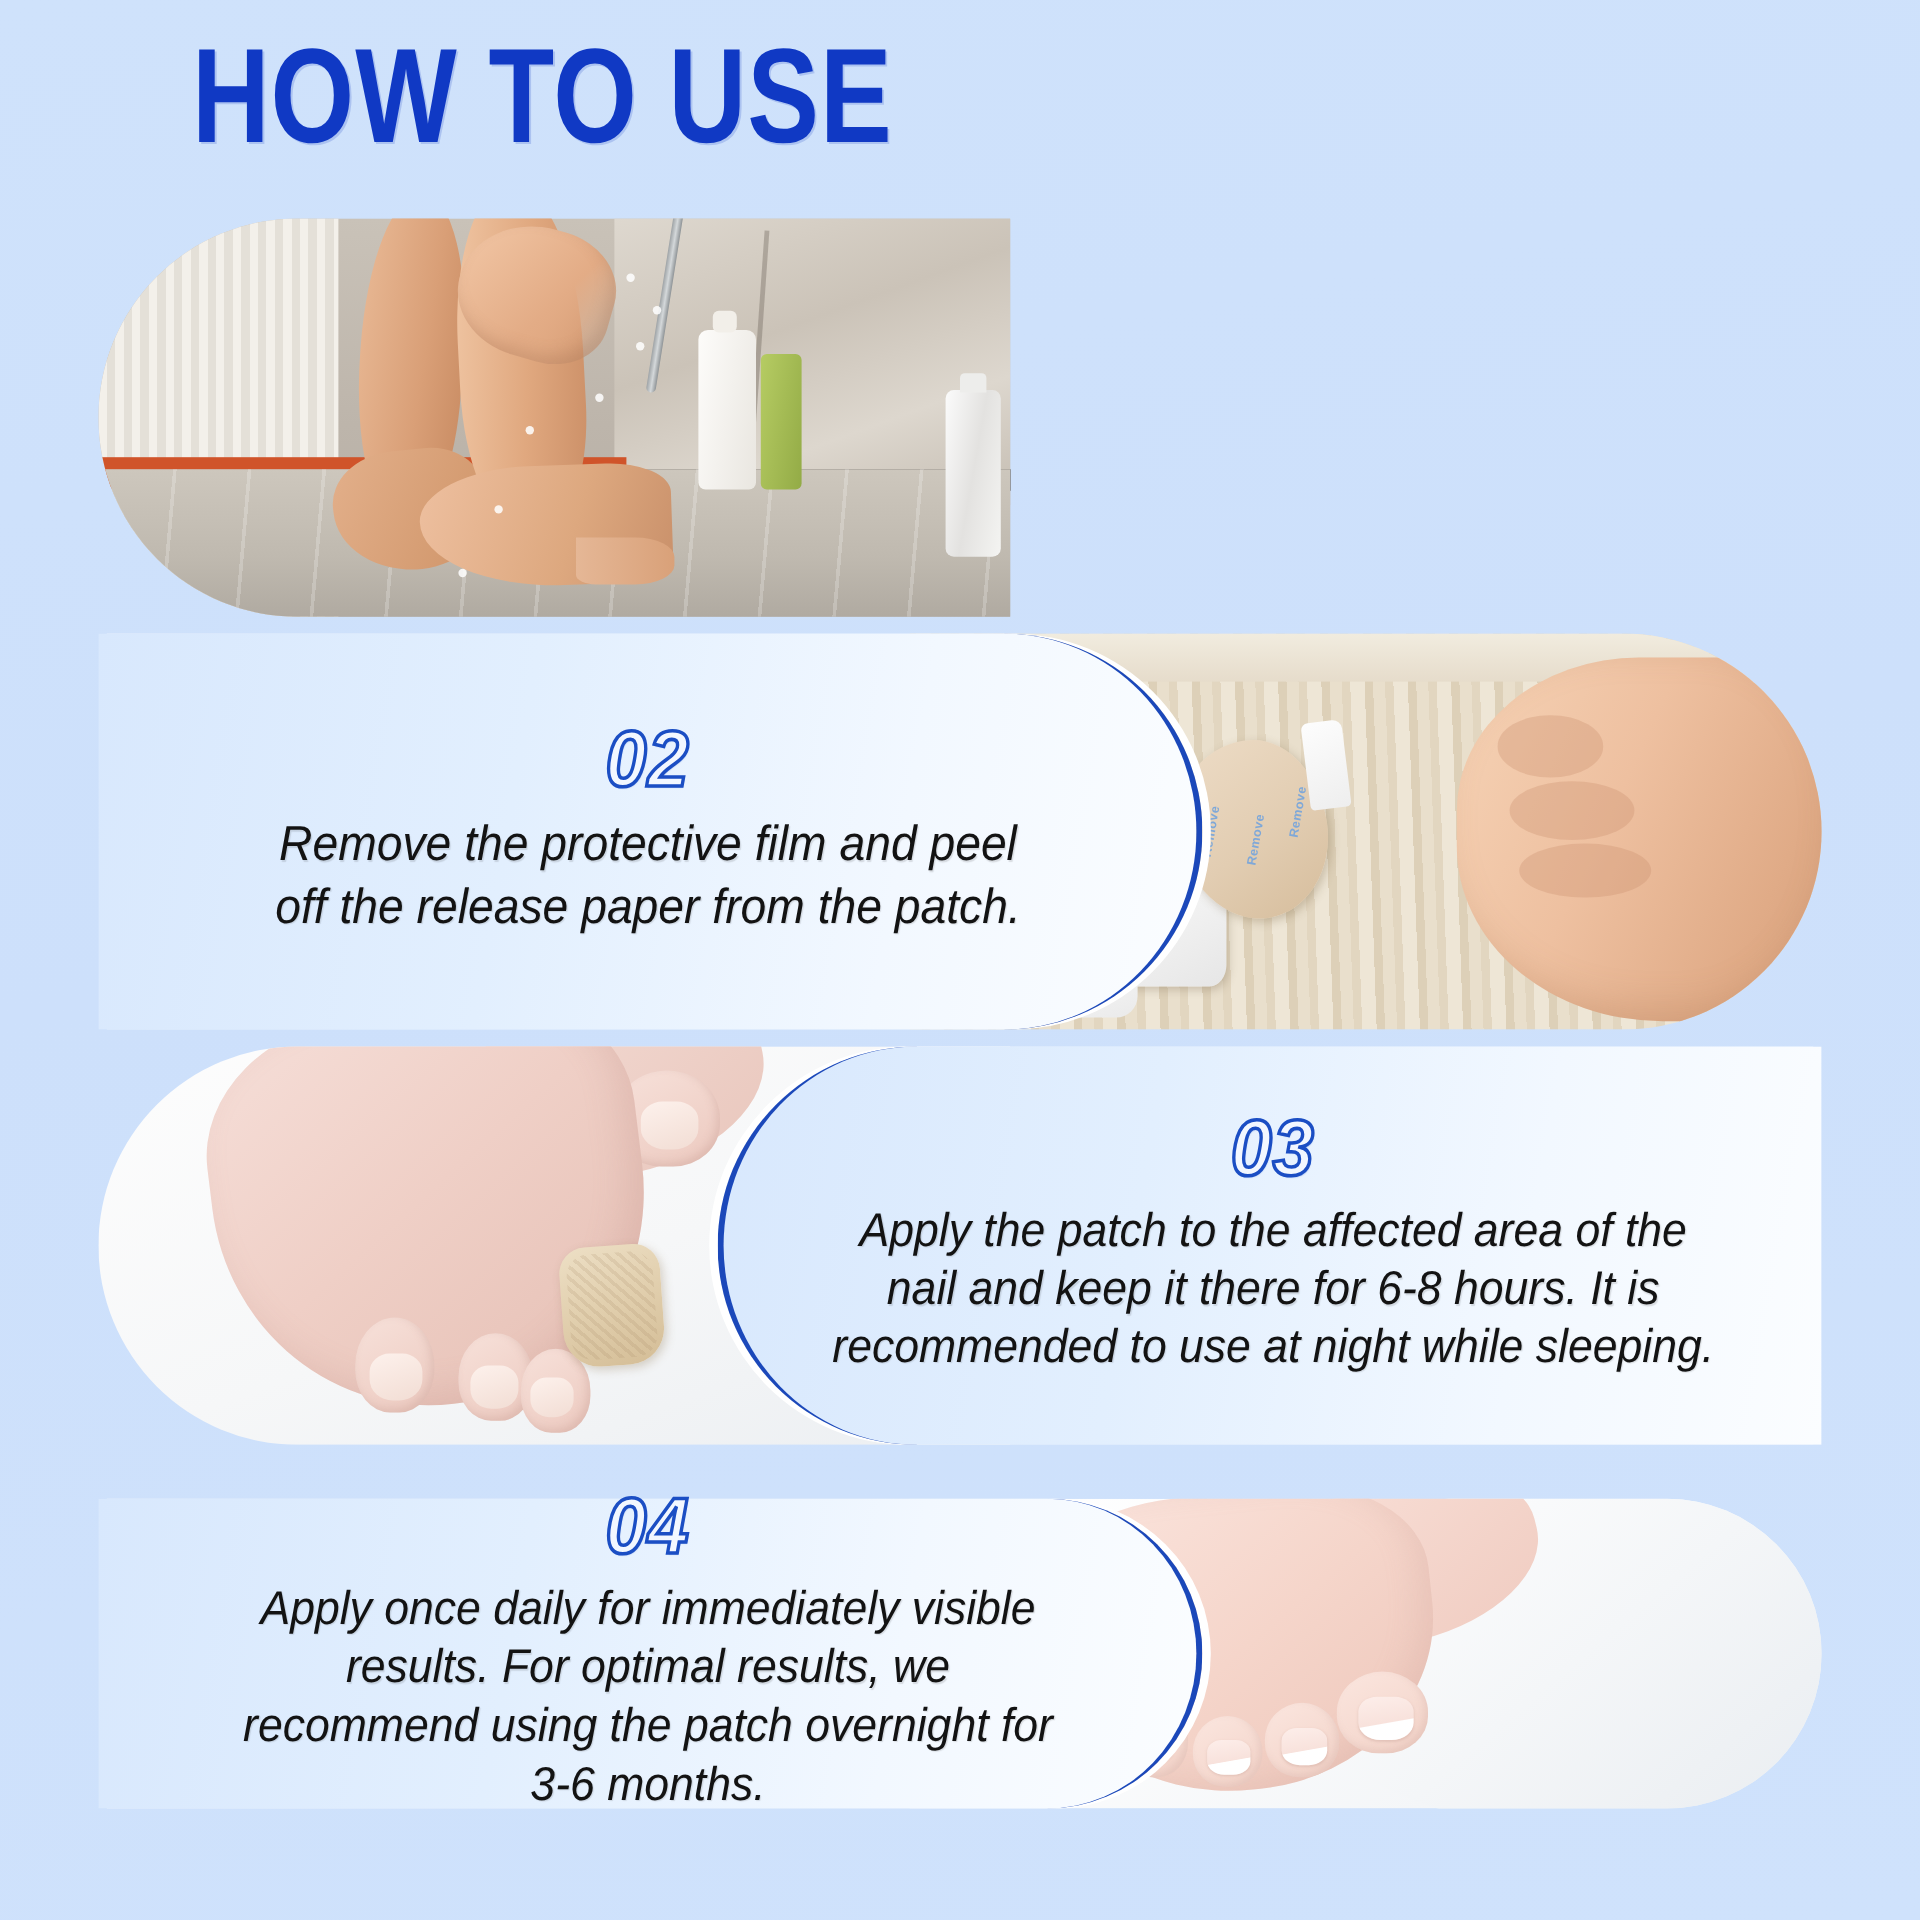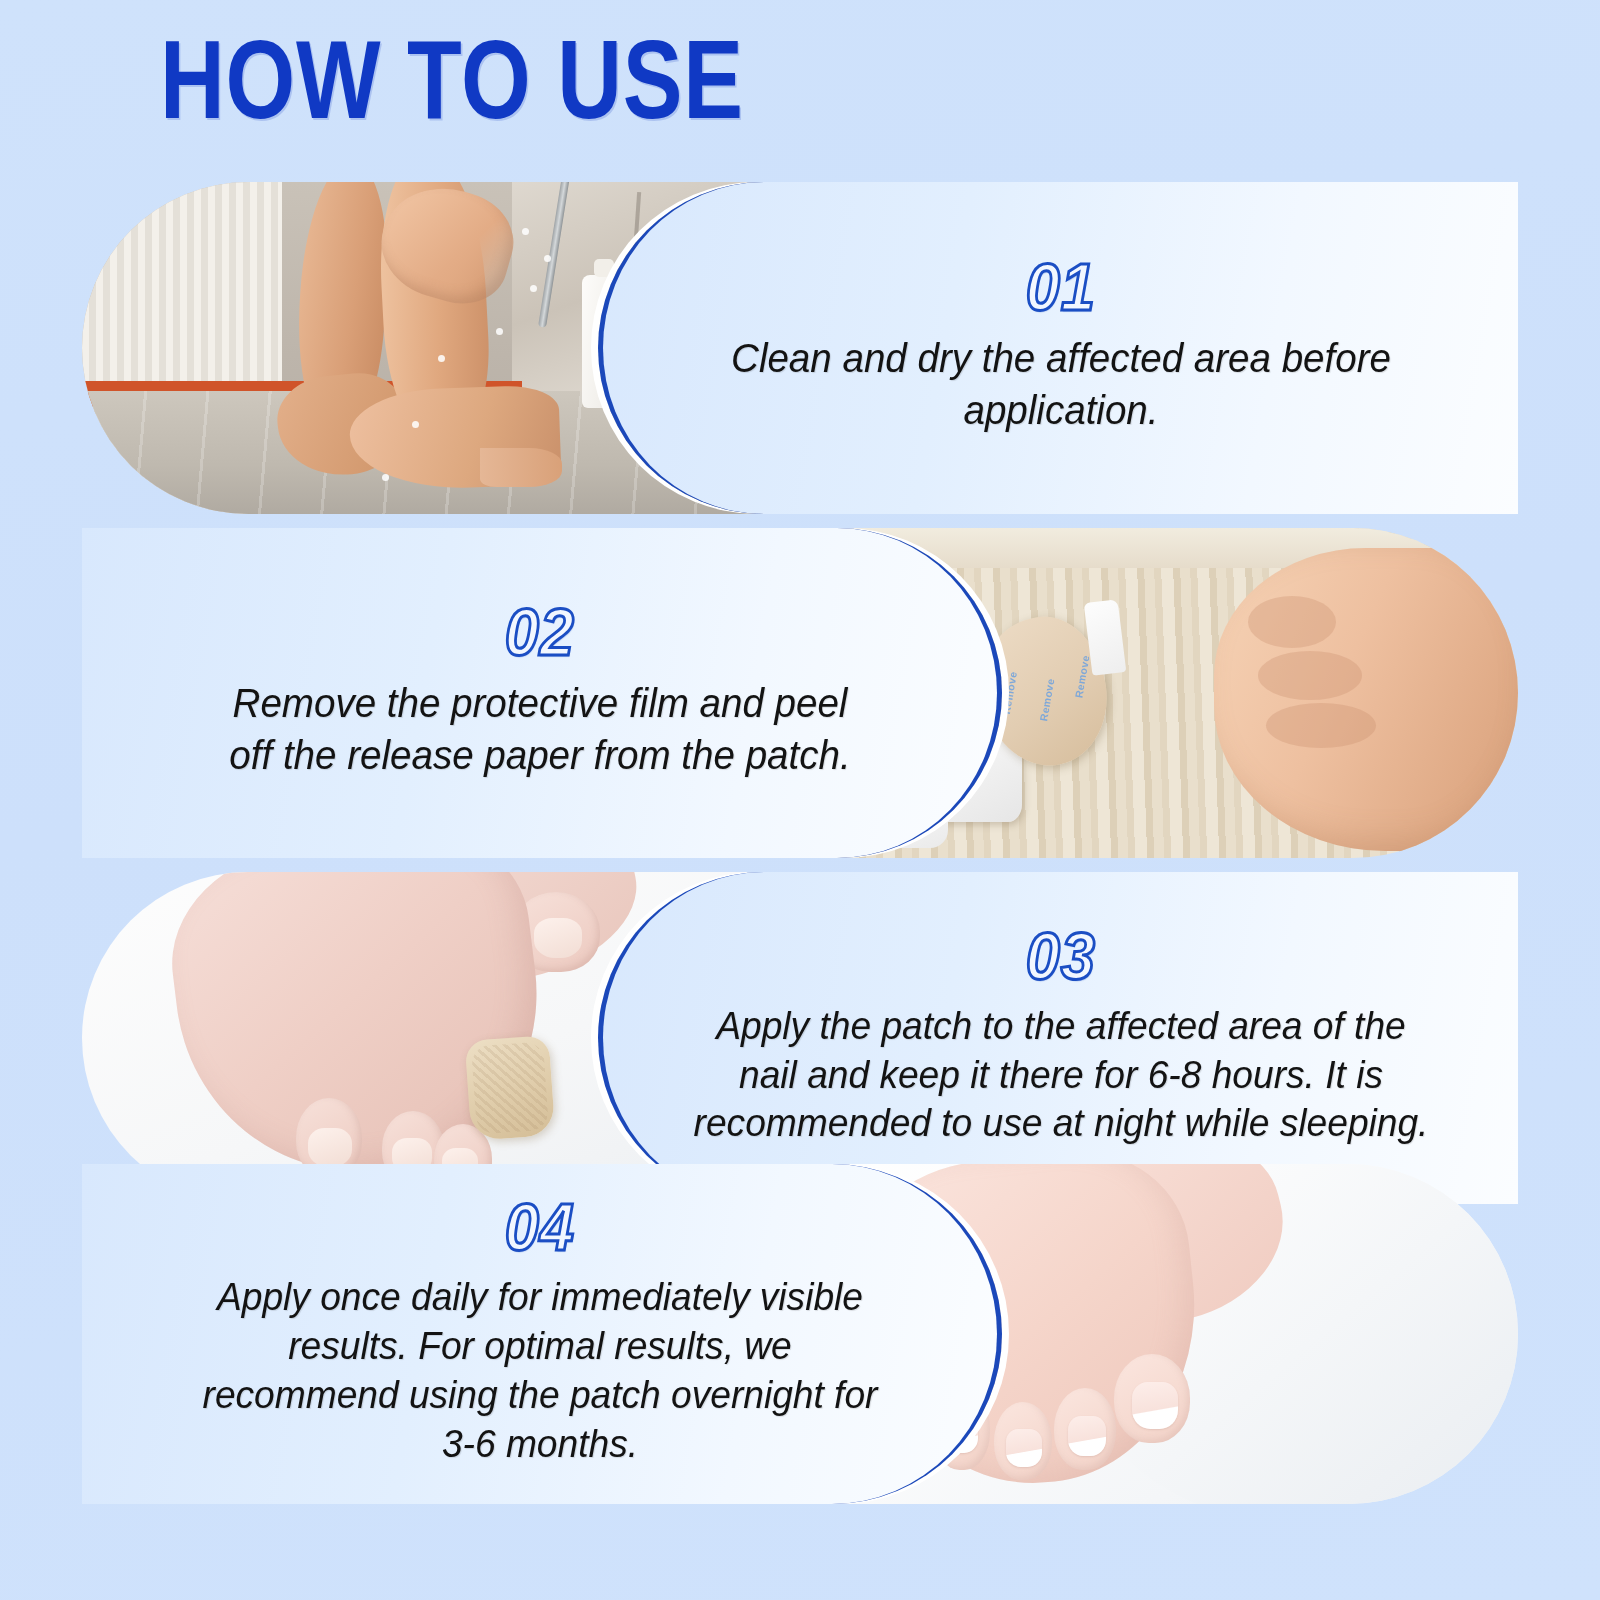--- a/index.html
+++ b/index.html
@@ -38,21 +38,21 @@
   
   .step-row {
     position: absolute;
     left: 0;
     width: 1600px;
   }
 
   .row1 { top: 182px;  height: 332px; }
   .row2 { top: 528px;  height: 330px; }
   .row3 { top: 872px;  height: 332px; padding-left: 19px; }
-  .row4 { top: 1164px; height: 340px; }
+  .row4 { top: 1249px; height: 258px; }
 
   
   .photo {
     position: absolute;
     top: 0;
     height: 100%;
     overflow: hidden;
   }
   
   .photo.left {
@@ -290,24 +290,20 @@
       <div class="ph splash" style="left:440px;top:14%"></div>
       <div class="ph splash" style="left:462px;top:22%"></div>
       <div class="ph splash" style="left:448px;top:31%"></div>
       <div class="ph splash" style="left:414px;top:44%"></div>
       <div class="ph splash" style="left:356px;top:52%"></div>
       <div class="ph splash" style="left:330px;top:72%"></div>
       <div class="ph splash" style="left:300px;top:88%"></div>
     </div>
   </div>
 
-  <div class="capsule cap-right">
-    <div class="step-num">01</div>
-    <div class="step-text" style="max-width:760px">Clean and dry the affected area before application.</div>
-  </div>
 </div>
 
 <div class="step-row row2">
 
   <div class="photo right">
     <div class="p2 ph">
       <div class="ph woodtop"></div>
       <div class="ph release"></div>
       <div class="ph patch">
         <span class="ptxt" style="left:6px;  top:44%">Remove</span>

